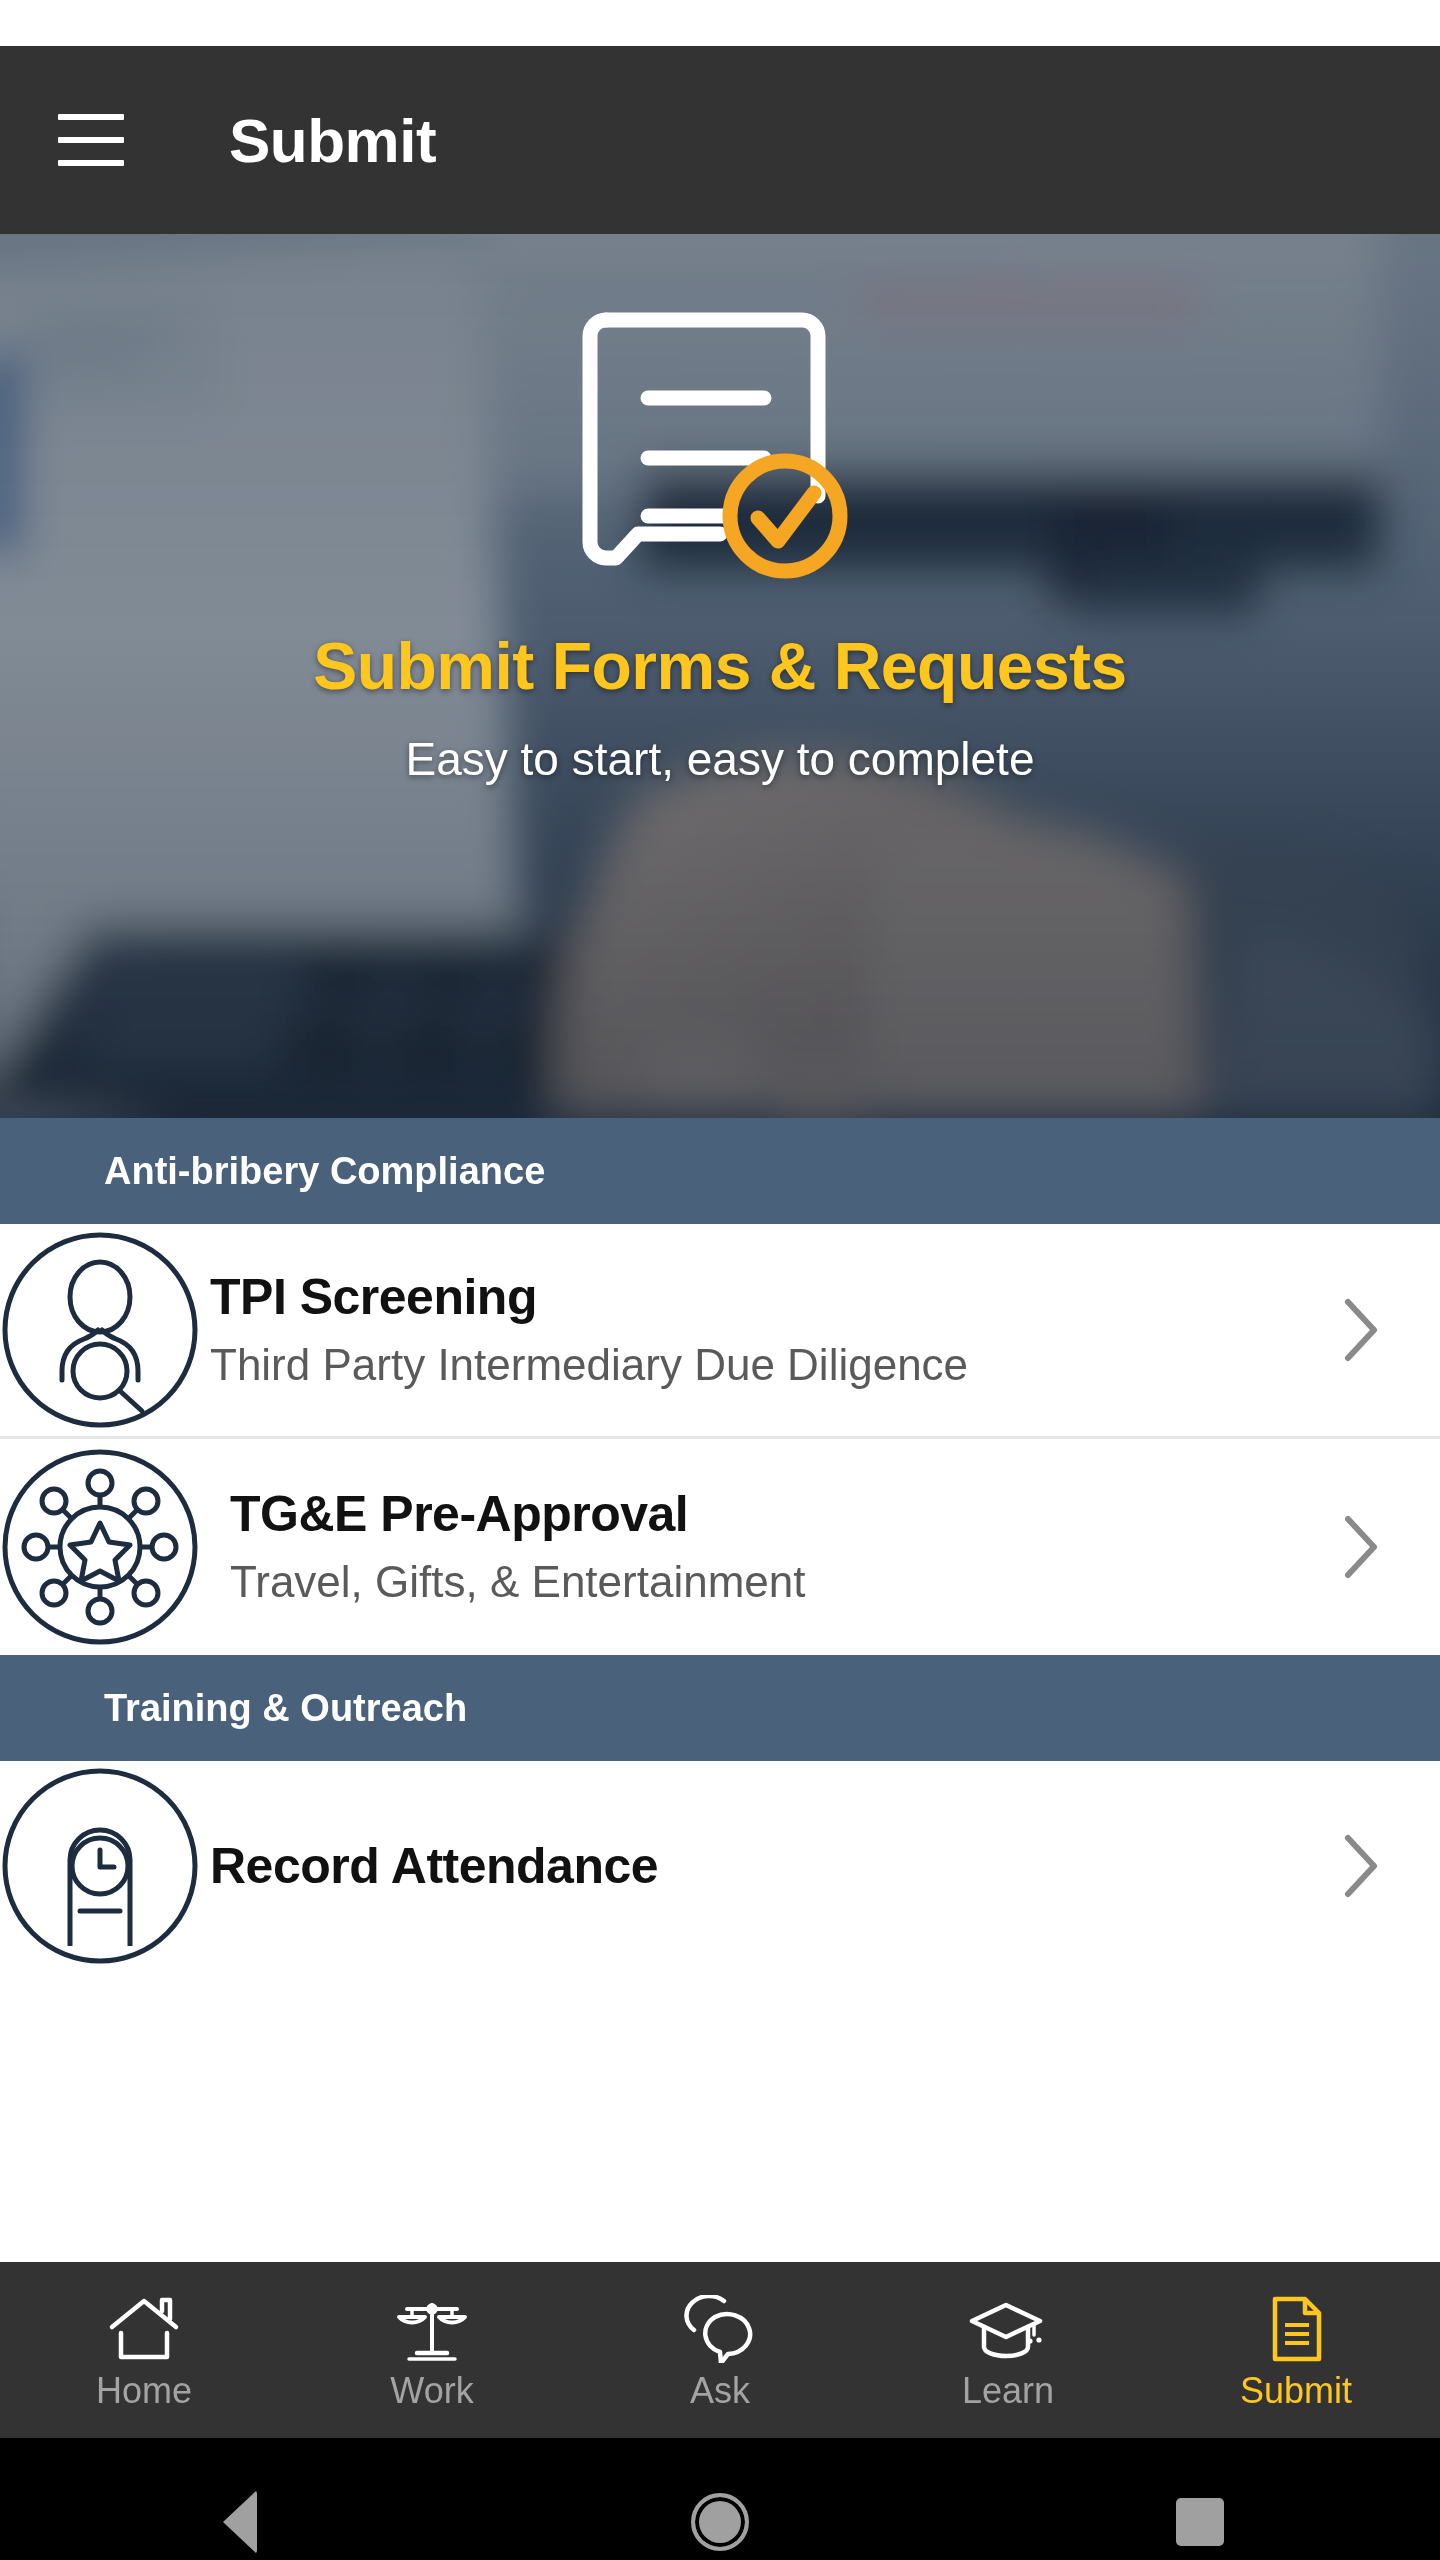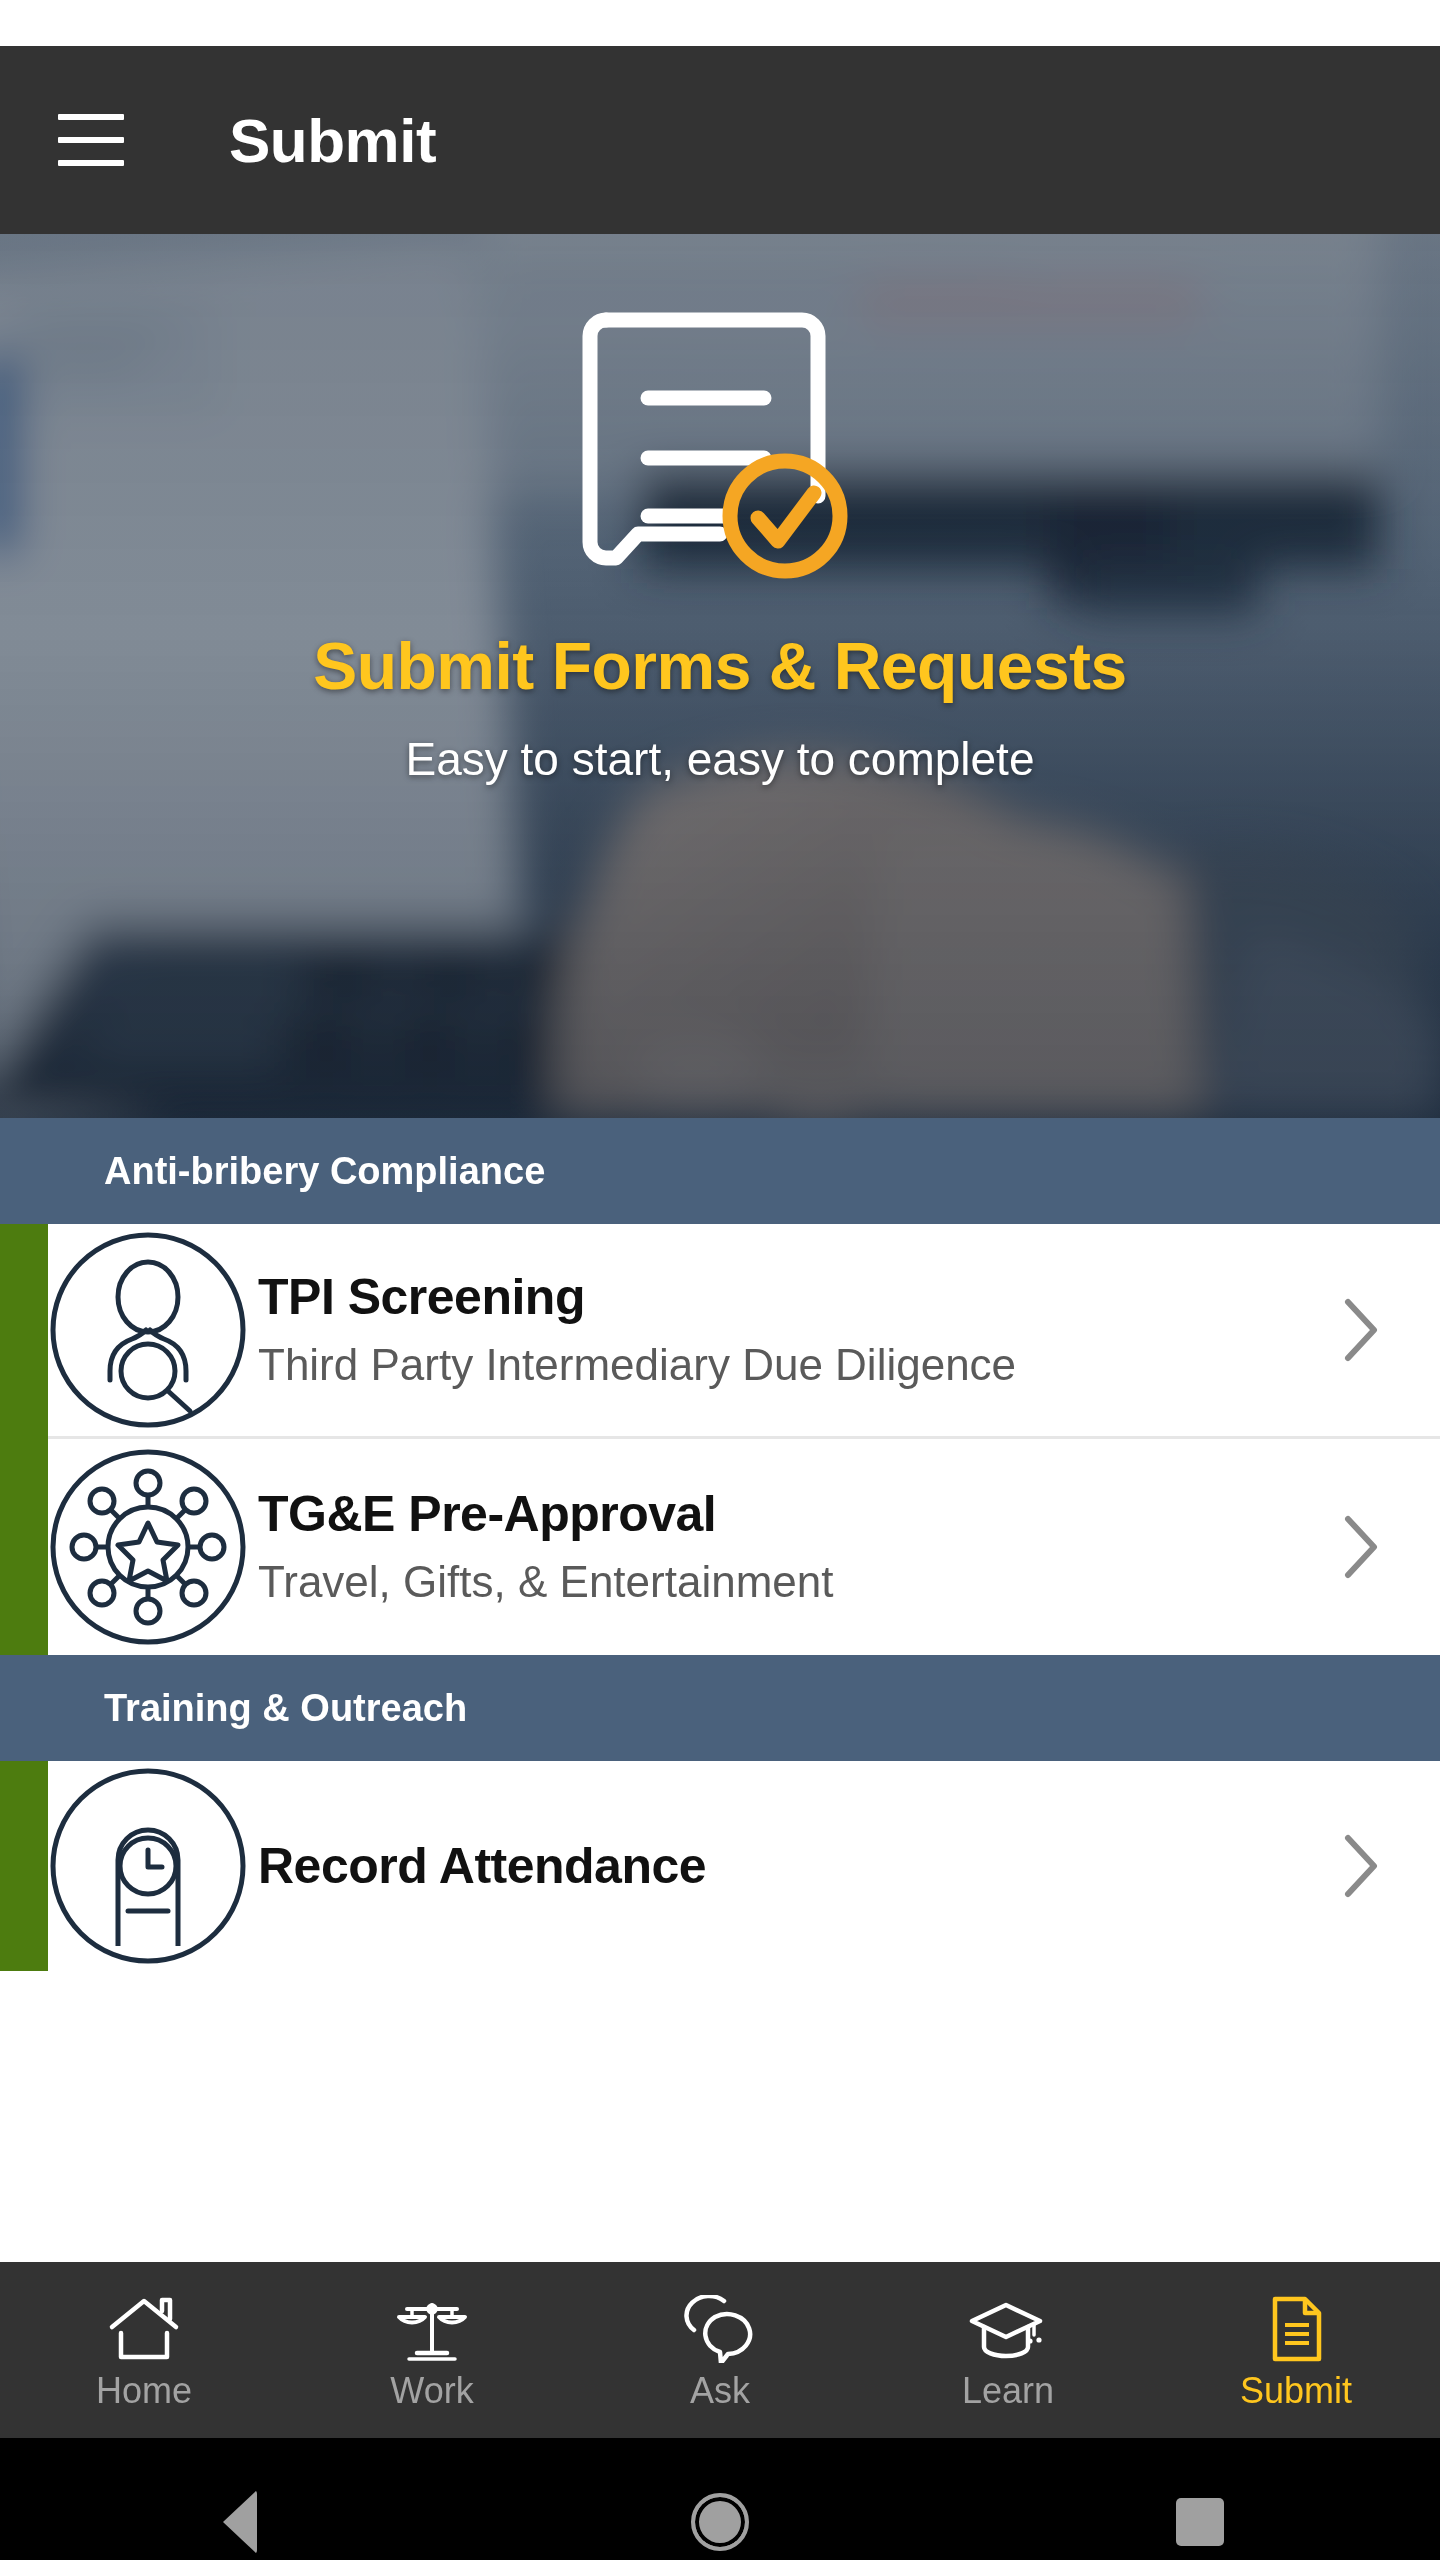--- a/index.html
+++ b/index.html
@@ -54,21 +54,21 @@
   
   .section-header {
     flex:0 0 106px; height:106px;
     background:#4a617c;
     display:flex; align-items:center;
     padding-left:104px;
   }
   .section-header span { color:#ffffff; font-size:38px; font-weight:bold; }
 
   
-  .list { background:#4d7c0f;padding-left:48px; }
+  .list { background:#1d4ed8; }
   .list-item {
     display:flex; align-items:center;
     height:182px;
     padding:0 40px 0 0;
     background:#ffffff;
     cursor:pointer;
   }
   .li-icon { flex:0 0 196px; display:flex; align-items:center; justify-content:center; }
   .li-text { flex:1 1 auto; padding-left:10px; }
   .li-title { font-size:50px; font-weight:bold; color:#111111; letter-spacing:-0.5px; line-height:1.06; }
@@ -230,21 +230,21 @@
       </div>
       <div class="li-chevron">
         <svg width="48" height="72" viewBox="0 0 48 72">
           <path d="M12 8 L38 36 L12 64" fill="none" stroke="#8a8a8a" stroke-width="6" stroke-linecap="round" stroke-linejoin="round"></path>
         </svg>
       </div>
     </div>
 
     <div class="divider"></div>
 
-    <div class="list-item" style="height:216px;">
+    <div class="list-item" style="height:216px;gap:20px;">
       <div class="li-icon">
         <svg width="200" height="200" viewBox="0 0 200 200">
           <circle cx="100" cy="100" r="95" fill="none" stroke="#1d2d3f" stroke-width="5"></circle>
           <g stroke="#1d2d3f" stroke-width="5" fill="none">
             <line x1="100" y1="62" x2="100" y2="46"></line>
             <line x1="100" y1="138" x2="100" y2="154"></line>
             <line x1="62" y1="100" x2="46" y2="100"></line>
             <line x1="138" y1="100" x2="154" y2="100"></line>
             <line x1="73" y1="73" x2="62" y2="62"></line>
             <line x1="127" y1="73" x2="138" y2="62"></line>

